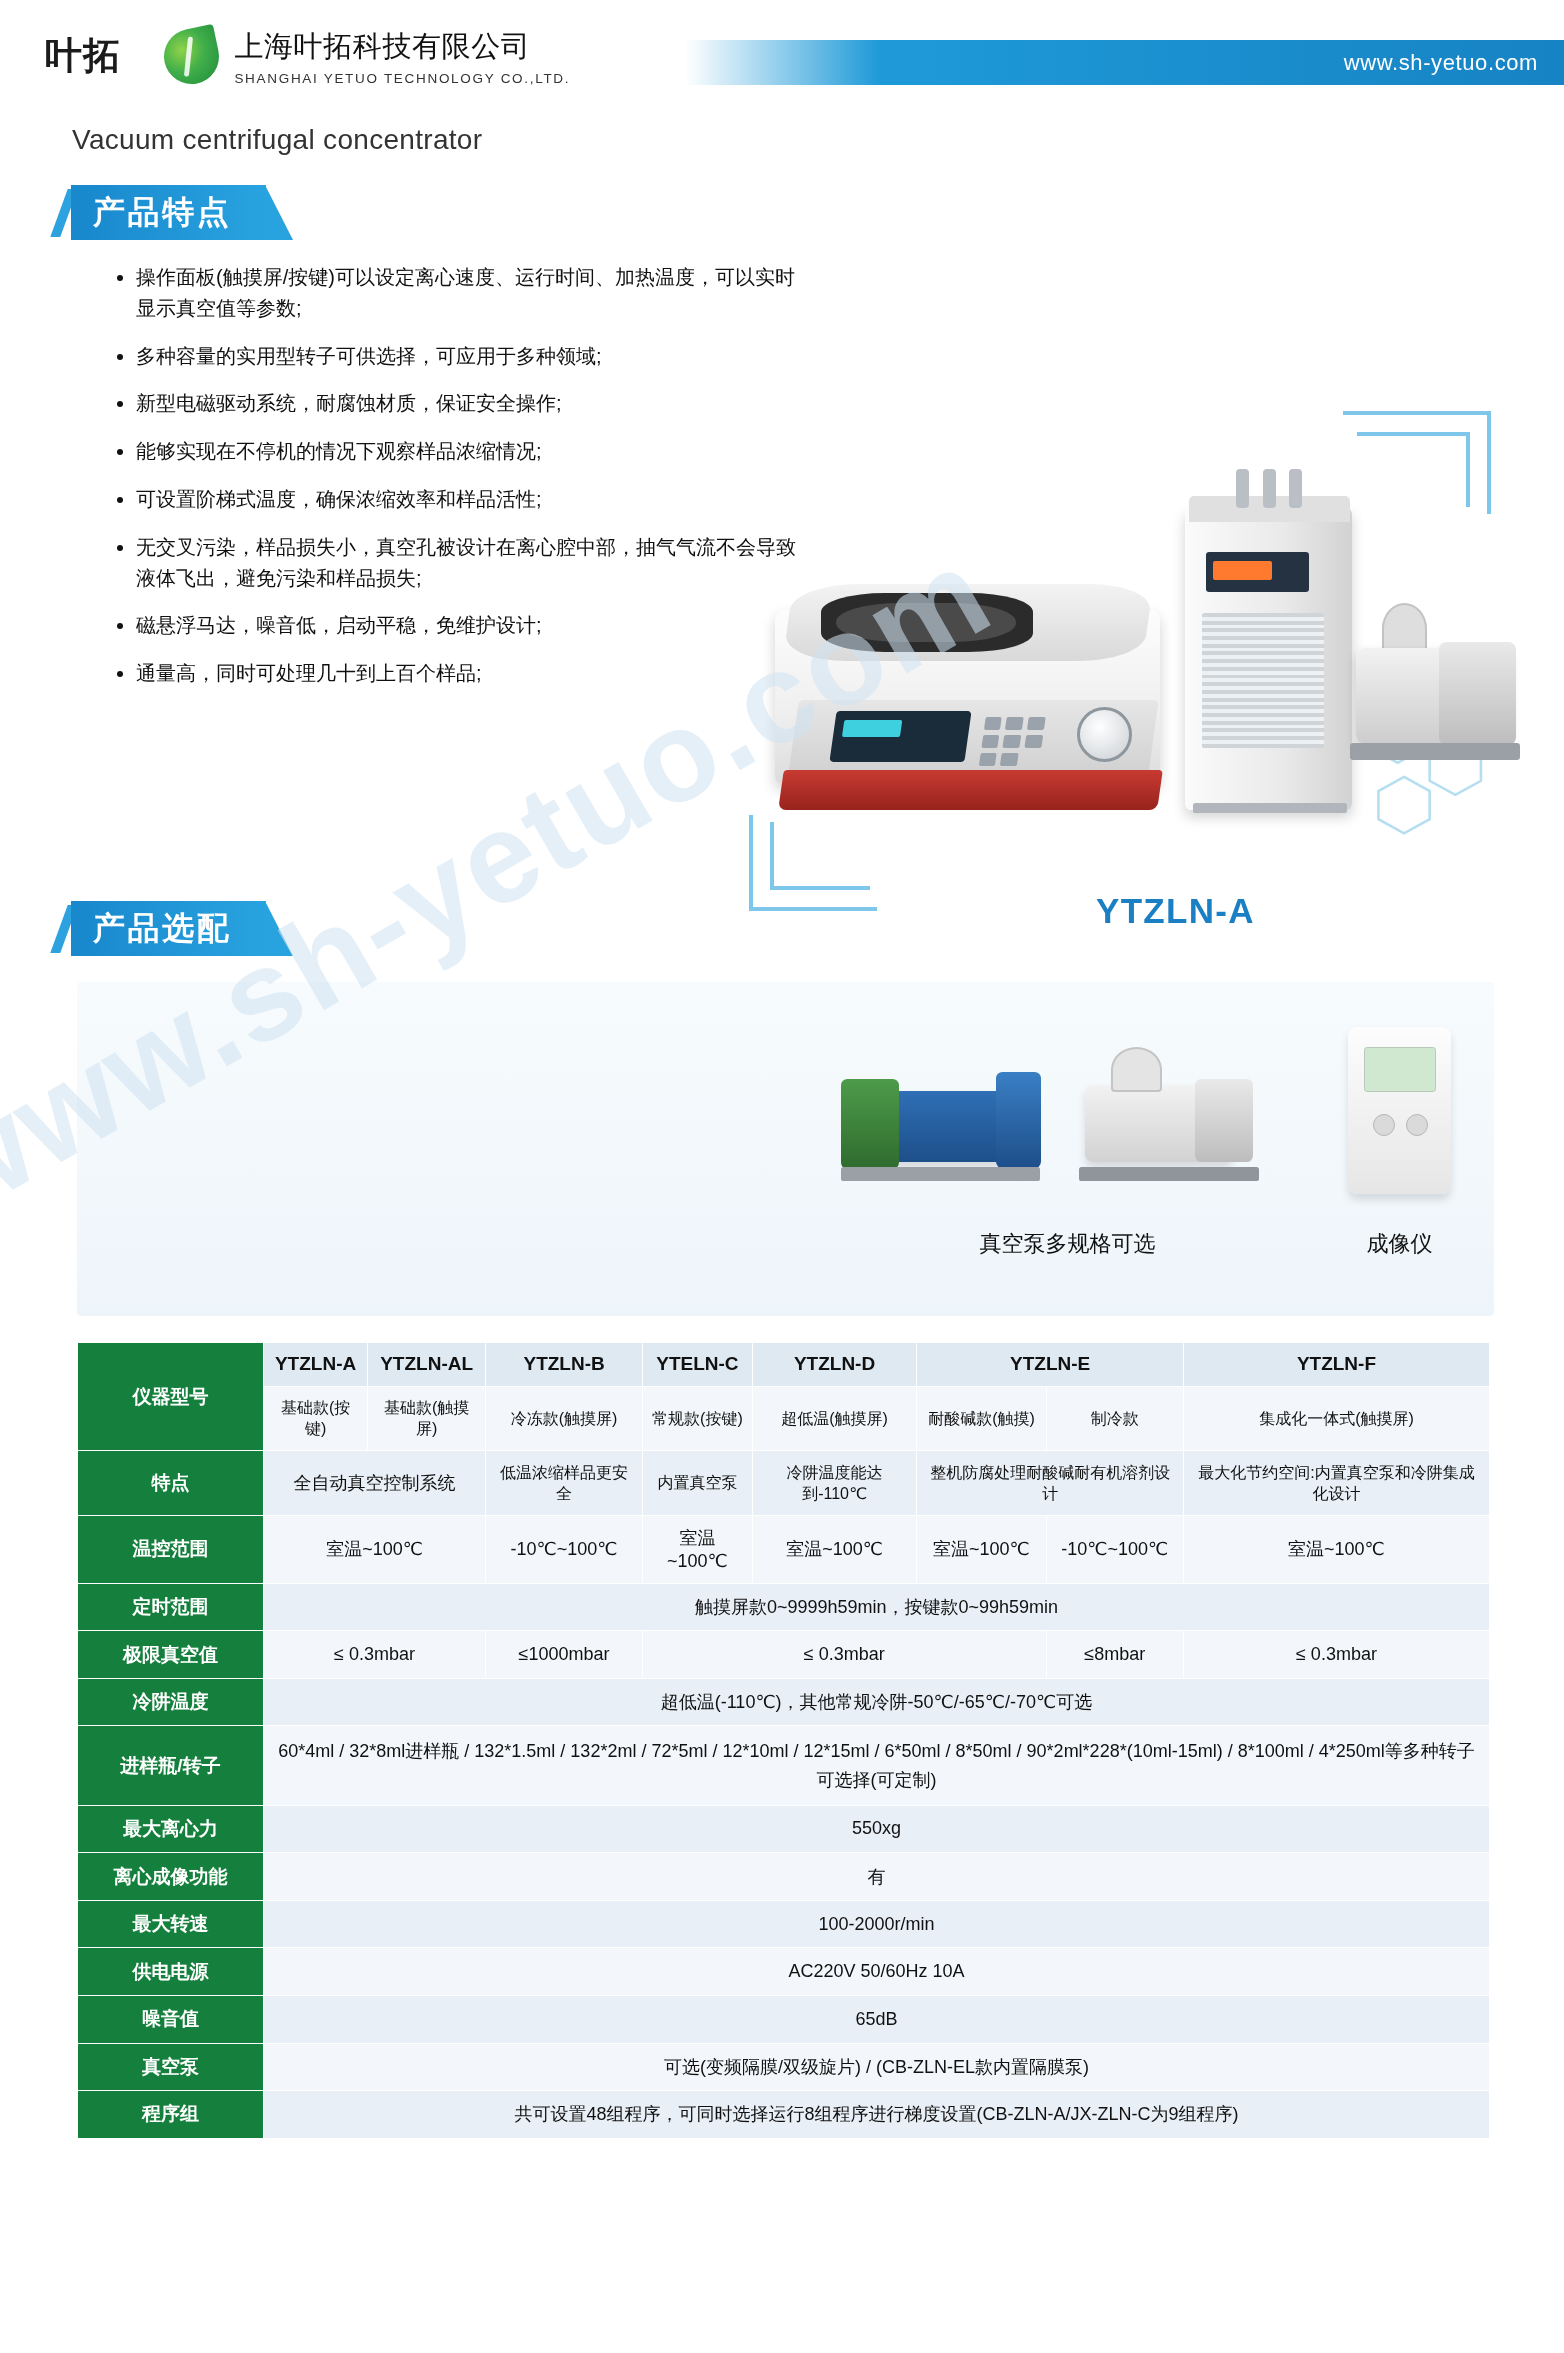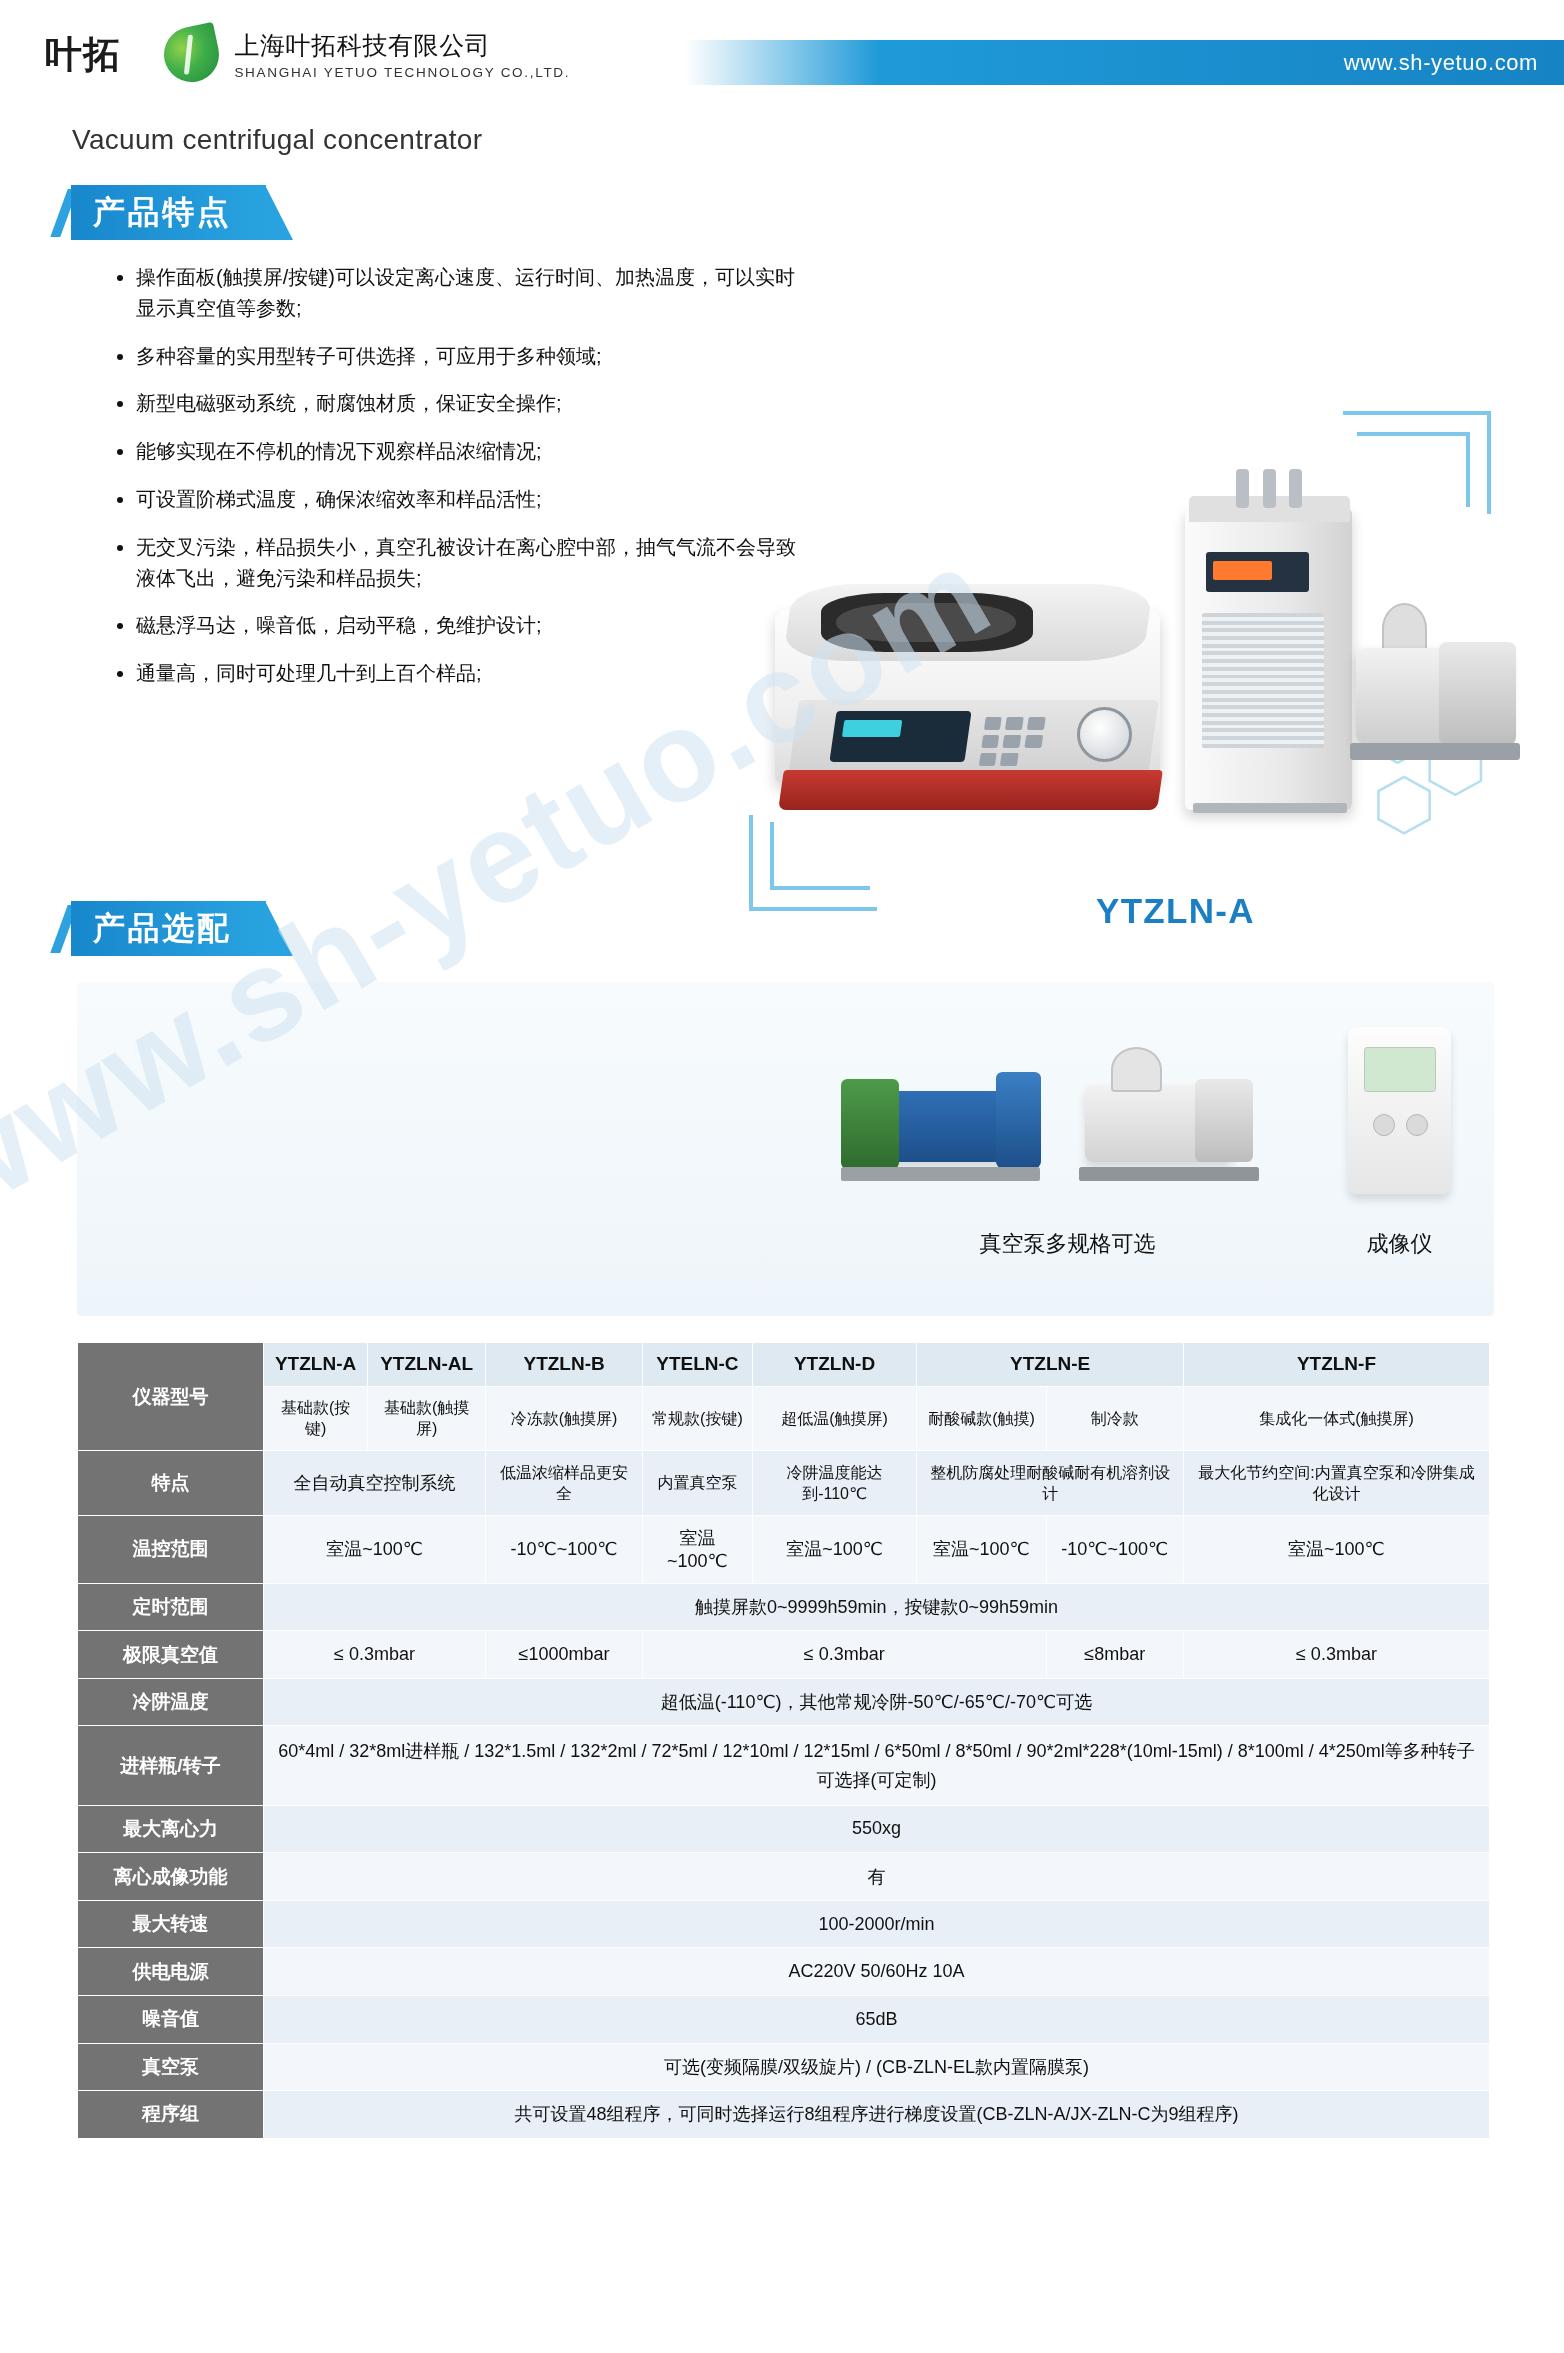--- a/index.html
+++ b/index.html
@@ -41,21 +41,21 @@
     border-radius: 50% 6% 50% 50%;
     transform: rotate(-12deg);
     position: relative;
   }
   .logo-leaf:after {
     content:""; position:absolute; left: 40%; top: 12%;
     width: 5.1px; height: 40px; background: #ffffff; opacity:.85;
     transform: rotate(18deg); border-radius: 2.6px;
   }
   .logo-text { margin-left: 9px; }
-  .company-cn { font-size: 25px; color: #111; letter-spacing: 0.6px; }
+  .company-cn { font-size: 29px; color: #111; letter-spacing: 0.6px; }
   .company-en { font-size: 13.5px; color: #333; letter-spacing: 1.7px; margin-top: 3.9px; }
   .url-bar {
     position: absolute; right: 0; top: 40px;
     width: 880px; height: 45px;
     background: linear-gradient(90deg, #ffffff 0%, #1f9ad8 22%, #1683c4 100%);
     display: flex; align-items: center; justify-content: flex-end;
     padding-right: 27px;
   }
   .url-bar span { color:#fff; font-size: 22px; letter-spacing: 0.6px; }
 
@@ -135,21 +135,21 @@
   .opt-item { position:absolute; text-align:center; }
   .opt-caption { position:absolute; bottom: 26px; font-size: 22px; color:#111; text-align:center; }
 
   .dev { position:absolute; box-shadow: 0 5.1px 9px rgba(0,0,0,.12); }
 
   
   .tbl-wrap { margin: 26px 71px 0 77px; }
   table { border-collapse: collapse; width: 1413px; font-size: 18px; }
   th, td { border: 1.3px solid #ffffff; text-align: center; vertical-align: middle; padding: 10.3px 6.4px; }
   td.label, th.label {
-    background: #737373; color:#fff; font-weight: bold; width: 186px; font-size: 19px;
+    background: #15803d; color:#fff; font-weight: bold; width: 186px; font-size: 19px;
   }
   tbody tr td:not(.label) { background: #f3f7fb; color:#111; }
   tbody tr.alt td:not(.label) { background: #e8eff6; }
   .hdr td:not(.label) { background:#dfe9f2; font-weight: bold; font-size: 19px; }
   .small { font-size: 16px; line-height: 1.35; }
 </style>
 </head>
 <body>
 
 <div class="page">

